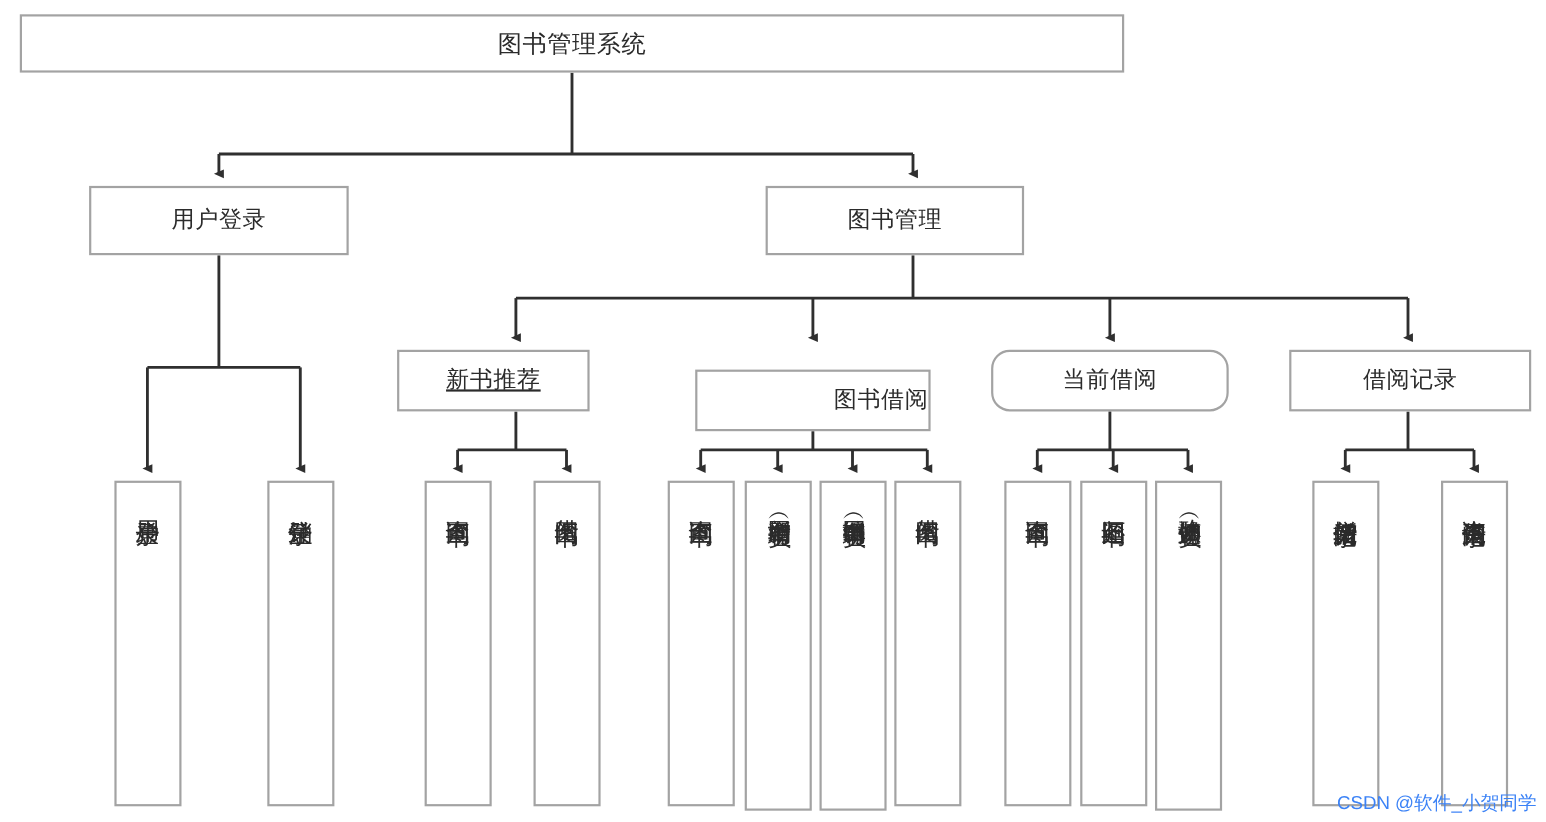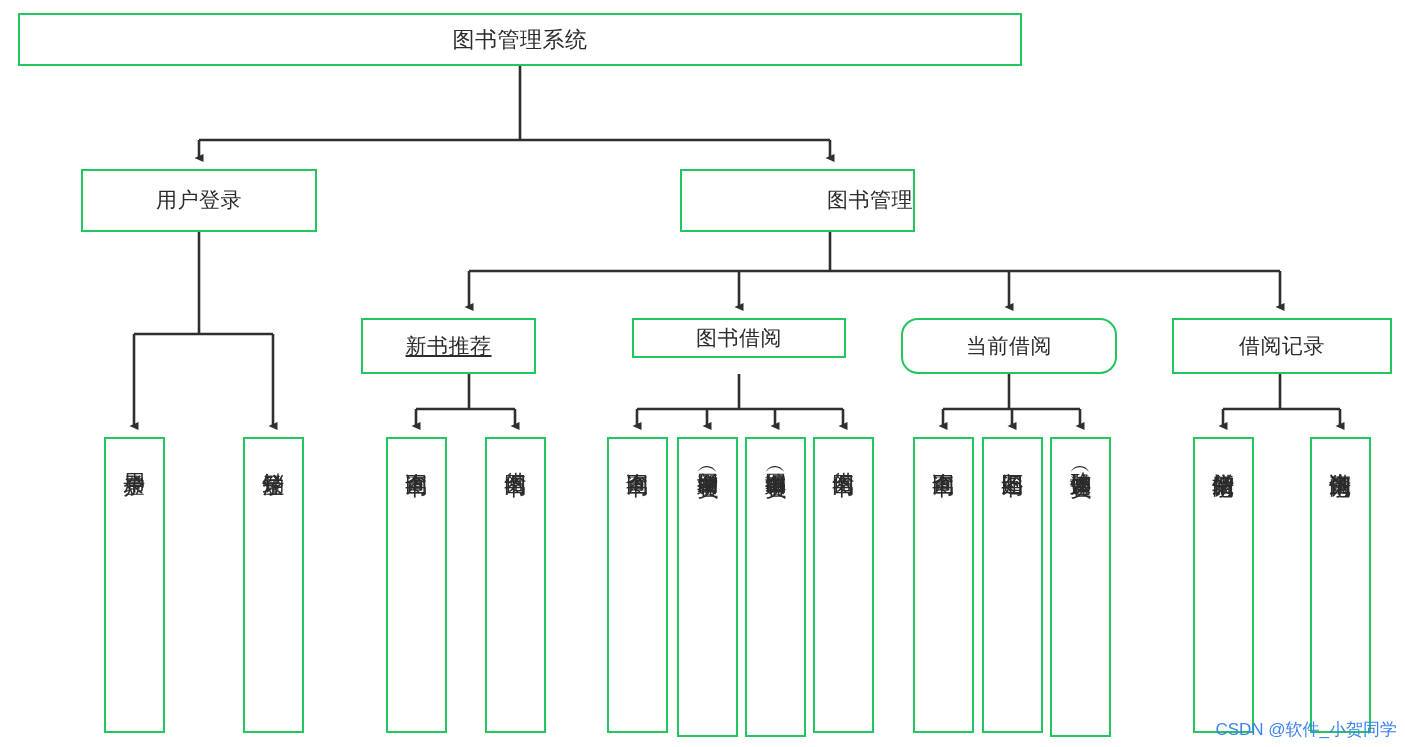--- a/index.html
+++ b/index.html
@@ -21,21 +21,21 @@
     position: absolute;
     left: 0;
     top: 0;
     width: 1405px;
     height: 747px;
     pointer-events: none;
   }
   .node {
     position: absolute;
     box-sizing: border-box;
-    border: 2px solid #22c55e;
+    border: 2px solid #a3a3a3;
     background: #ffffff;
     display: flex;
     align-items: center;
     justify-content: center;
     color: #2b2b2b;
   }
   .node .lbl {
     display: block;
     text-align: center;
     line-height: 1.18;
@@ -129,29 +129,29 @@
   </svg>
 
   <div class="node horiz" id="root-node" style="left: 18px; top: 13px; width: 1004px; height: 53px;">
     <span class="lbl">图书管理系统</span>
   </div>
 
   <div id="level2-layer">
       <div class="node horiz" style="left: 81px; top: 169px; width: 236px; height: 63px;">
         <span class="lbl">用户登录</span>
       </div>
-      <div class="node horiz" style="left: 680px; top: 169px; width: 235px; height: 63px; justify-content: flex-end;">
+      <div class="node horiz" style="left: 696px; top: 169px; width: 235px; height: 63px;">
         <span class="lbl">图书管理</span>
       </div>
     </div>
   <div id="level3-layer">
       <div class="node horiz" style="left: 361px; top: 318px; width: 175px; height: 56px; text-decoration: underline;">
         <span class="lbl">新书推荐</span>
       </div>
-      <div class="node horiz" style="left: 632px; top: 318px; width: 214px; height: 40px;">
+      <div class="node horiz" style="left: 632px; top: 336px; width: 214px; height: 56px; justify-content: flex-end;">
         <span class="lbl">图书借阅</span>
       </div>
       <div class="node horiz" style="left: 901px; top: 318px; width: 216px; height: 56px; border-radius: 17px;">
         <span class="lbl">当前借阅</span>
       </div>
       <div class="node horiz" style="left: 1172px; top: 318px; width: 220px; height: 56px;">
         <span class="lbl">借阅记录</span>
       </div>
     </div>
   <div id="leaf-layer">

